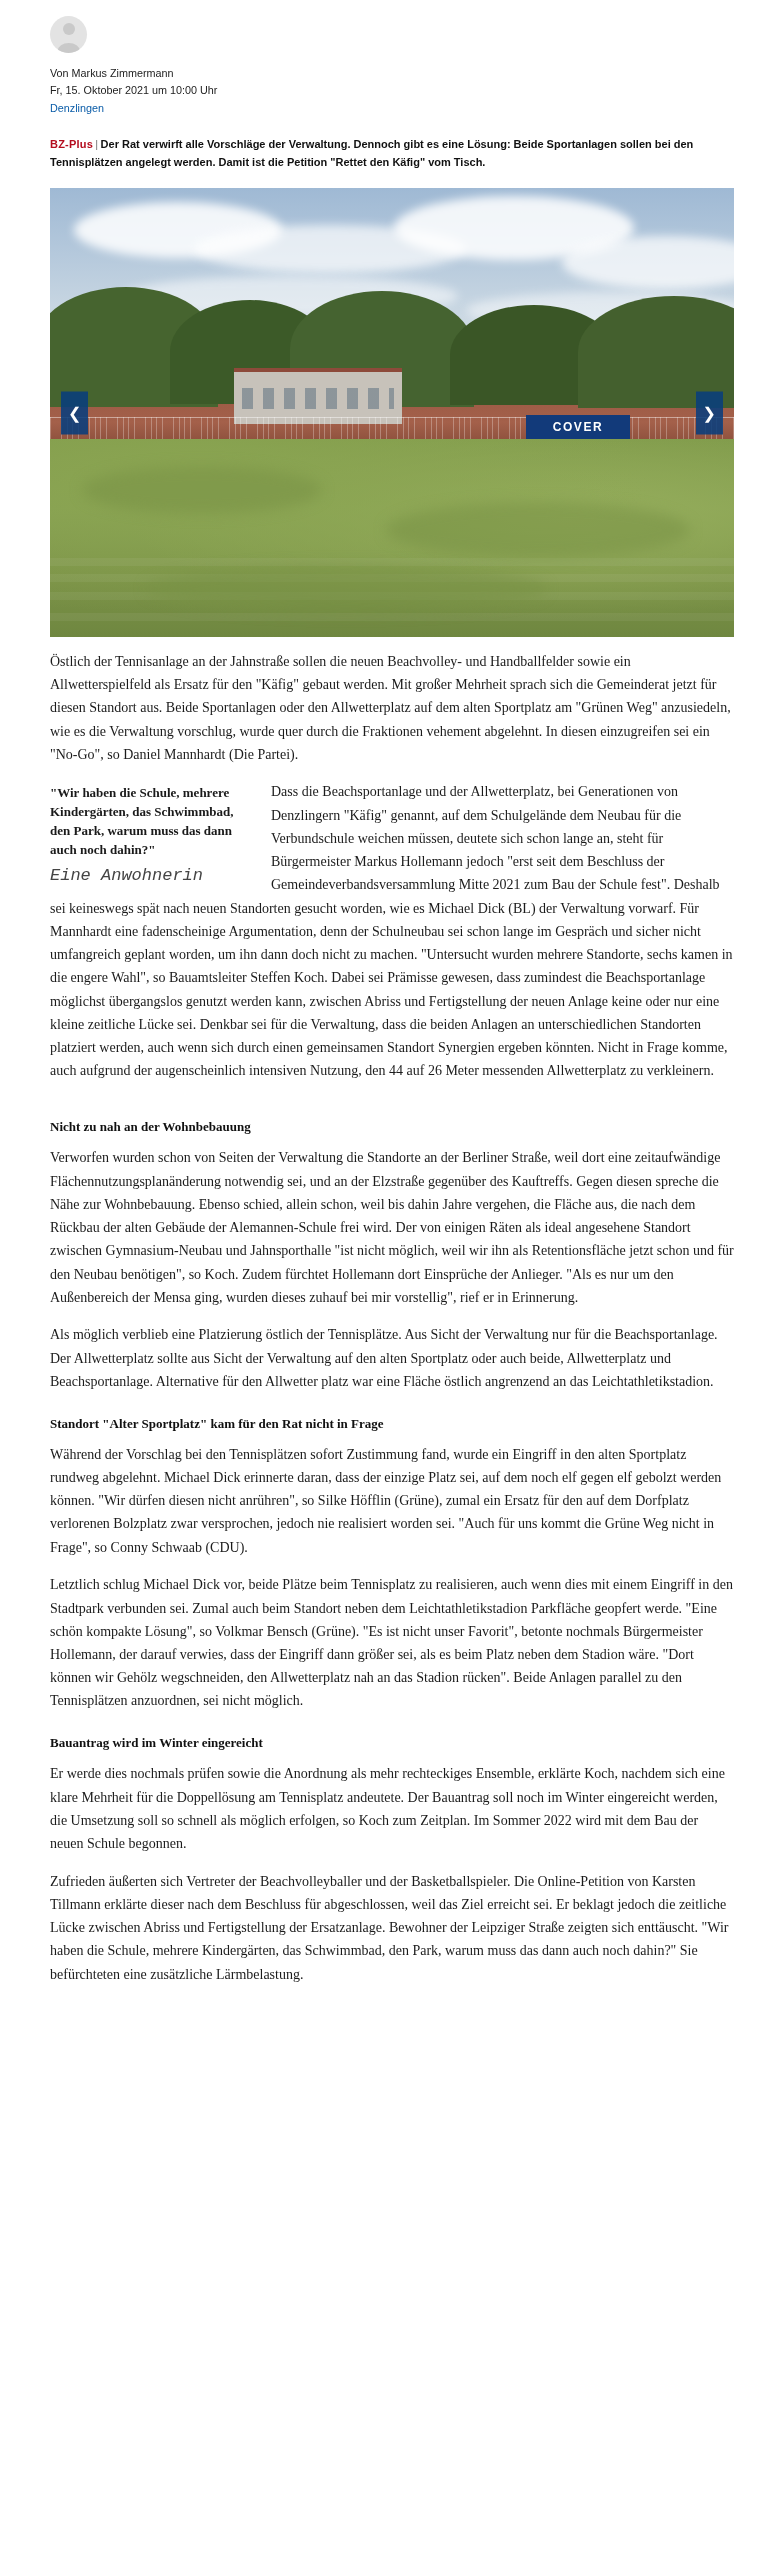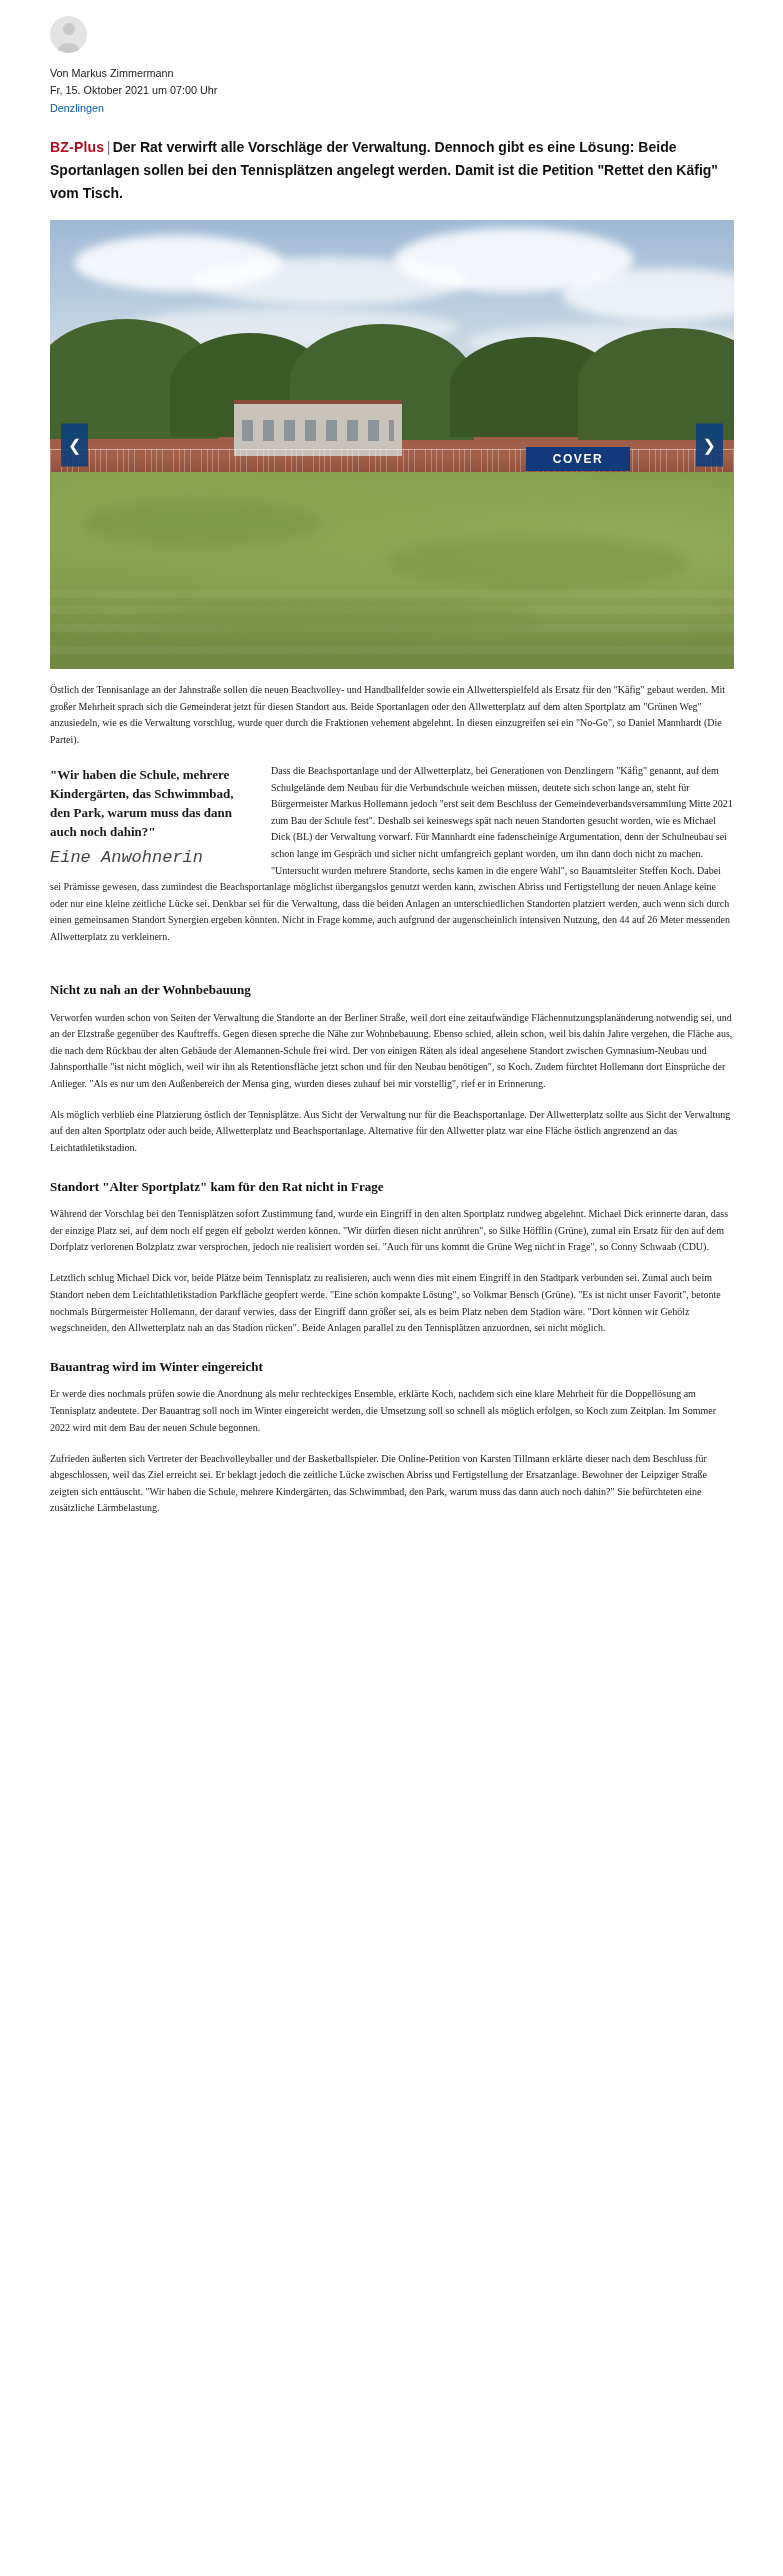--- a/index.html
+++ b/index.html
@@ -83,21 +83,21 @@
   }
   .byline .author-line { color: #222; }
   .byline .date-line { color: #222; }
   .byline a.place-link {
     color: #0a5ca8;
     text-decoration: none;
   }
 
   .teaser {
     font-family: "Liberation Sans", sans-serif;
-    font-size: 14px;
+    font-size: 11px;
     line-height: 1.62;
     font-weight: bold;
     color: #111111;
     margin: 0 0 16px 0;
   }
   .plus-badge {
     color: #b40c1e;
     font-weight: bold;
     letter-spacing: 0.2px;
   }
@@ -206,21 +206,21 @@
     line-height: 43px;
     text-align: center;
     cursor: pointer;
     user-select: none;
   }
   .nav-prev { left: 11.2px; }
   .nav-next { right: 11.2px; }
 
   p.body {
     font-family: "Liberation Serif", serif;
-    font-size: 10px;
+    font-size: 14px;
     line-height: 1.66;
     color: #1b1b1b;
     margin: 0 0 14.4px 0;
     text-align: left;
   }
   .quote-block {
     width: 200px;
     float: left;
     margin: 3.2px 21px 8px 0;
     padding-right: 8px;
@@ -253,21 +253,21 @@
 <body>
 
 <div class="page">
   <div class="article">
 
 
     <div class="byline-wrap">
       <div class="avatar"></div>
       <div class="byline">
         <div class="author-line">Von Markus Zimmermann</div>
-        <div class="date-line">Fr, 15. Oktober 2021 um 07:00 Uhr</div>
+        <div class="date-line">Fr, 15. Oktober 2021 um 10:00 Uhr</div>
         <div><a class="place-link" href="#">Denzlingen</a></div>
       </div>
     </div>
 
     <p class="teaser">
       <span class="plus-badge">BZ-Plus</span><span class="plus-sep">|</span><span>Der Rat verwirft alle Vorschläge der Verwaltung. Dennoch gibt es eine Lösung: Beide Sportanlagen sollen bei den Tennisplätzen angelegt werden. Damit ist die Petition "Rettet den Käfig" vom Tisch.</span>
     </p>
 
     <div class="figure">
       <div class="photo">

